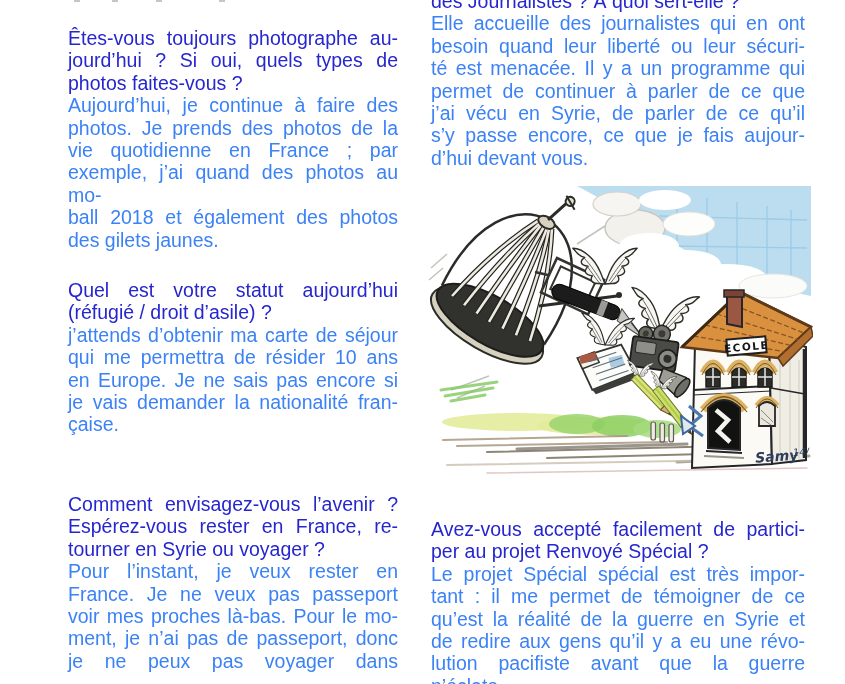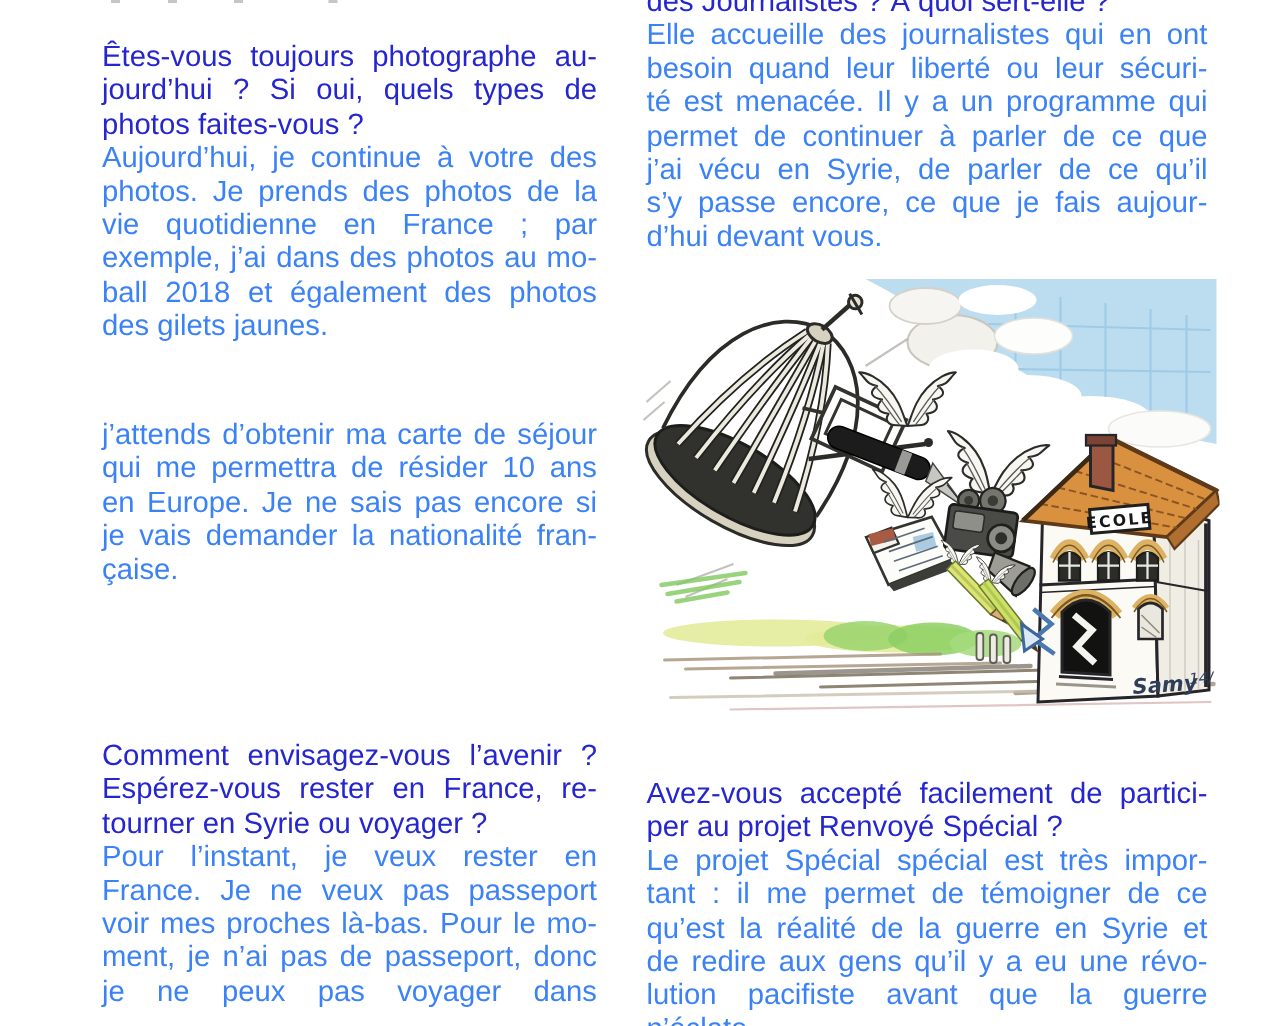--- a/index.html
+++ b/index.html
@@ -34,30 +34,34 @@
 
   <div class="col col-left">
 
     <section class="qa" style="top:27px">
       <div class="q">
           <div class="line">Êtes-vous toujours photographe au-</div>
           <div class="line">jourd’hui ? Si oui, quels types de</div>
           <div class="line">photos faites-vous ?</div>
         </div>
       <div class="a">
-          <div class="line">Aujourd’hui, je continue à votre des</div>
+          <div class="line">Aujourd’hui, je continue à faire des</div>
           <div class="line">photos. Je prends des photos de la</div>
           <div class="line">vie quotidienne en France ; par</div>
-          <div class="line">exemple, j’ai dans des photos au mo-</div>
+          <div class="line">exemple, j’ai quand des photos au mo-</div>
           <div class="line">ball 2018 et également des photos</div>
           <div class="line">des gilets jaunes.</div>
         </div>
     </section>
 
     <section class="qa" style="top:279px">
+      <div class="q">
+          <div class="line">Quel est votre statut aujourd’hui</div>
+          <div class="line">(réfugié / droit d’asile) ?</div>
+        </div>
       <div class="a">
           <div class="line">j’attends d’obtenir ma carte de séjour</div>
           <div class="line">qui me permettra de résider 10 ans</div>
           <div class="line">en Europe. Je ne sais pas encore si</div>
           <div class="line">je vais demander la nationalité fran-</div>
           <div class="line">çaise.</div>
         </div>
     </section>
 
     <section class="qa" style="top:493px">

